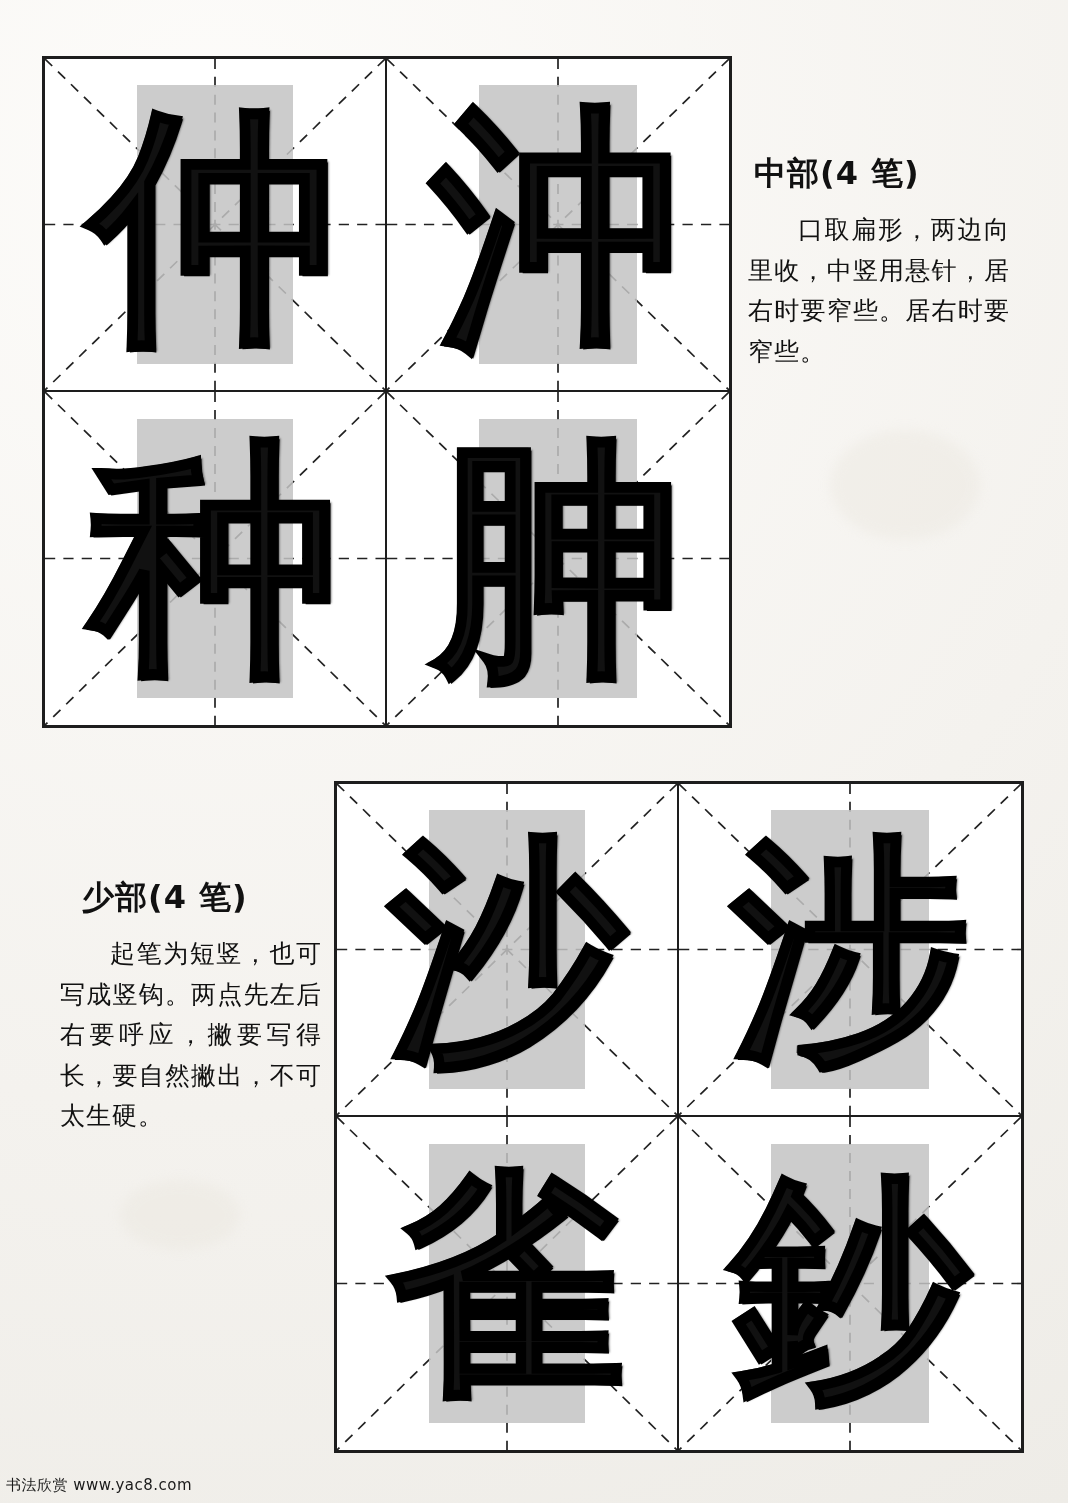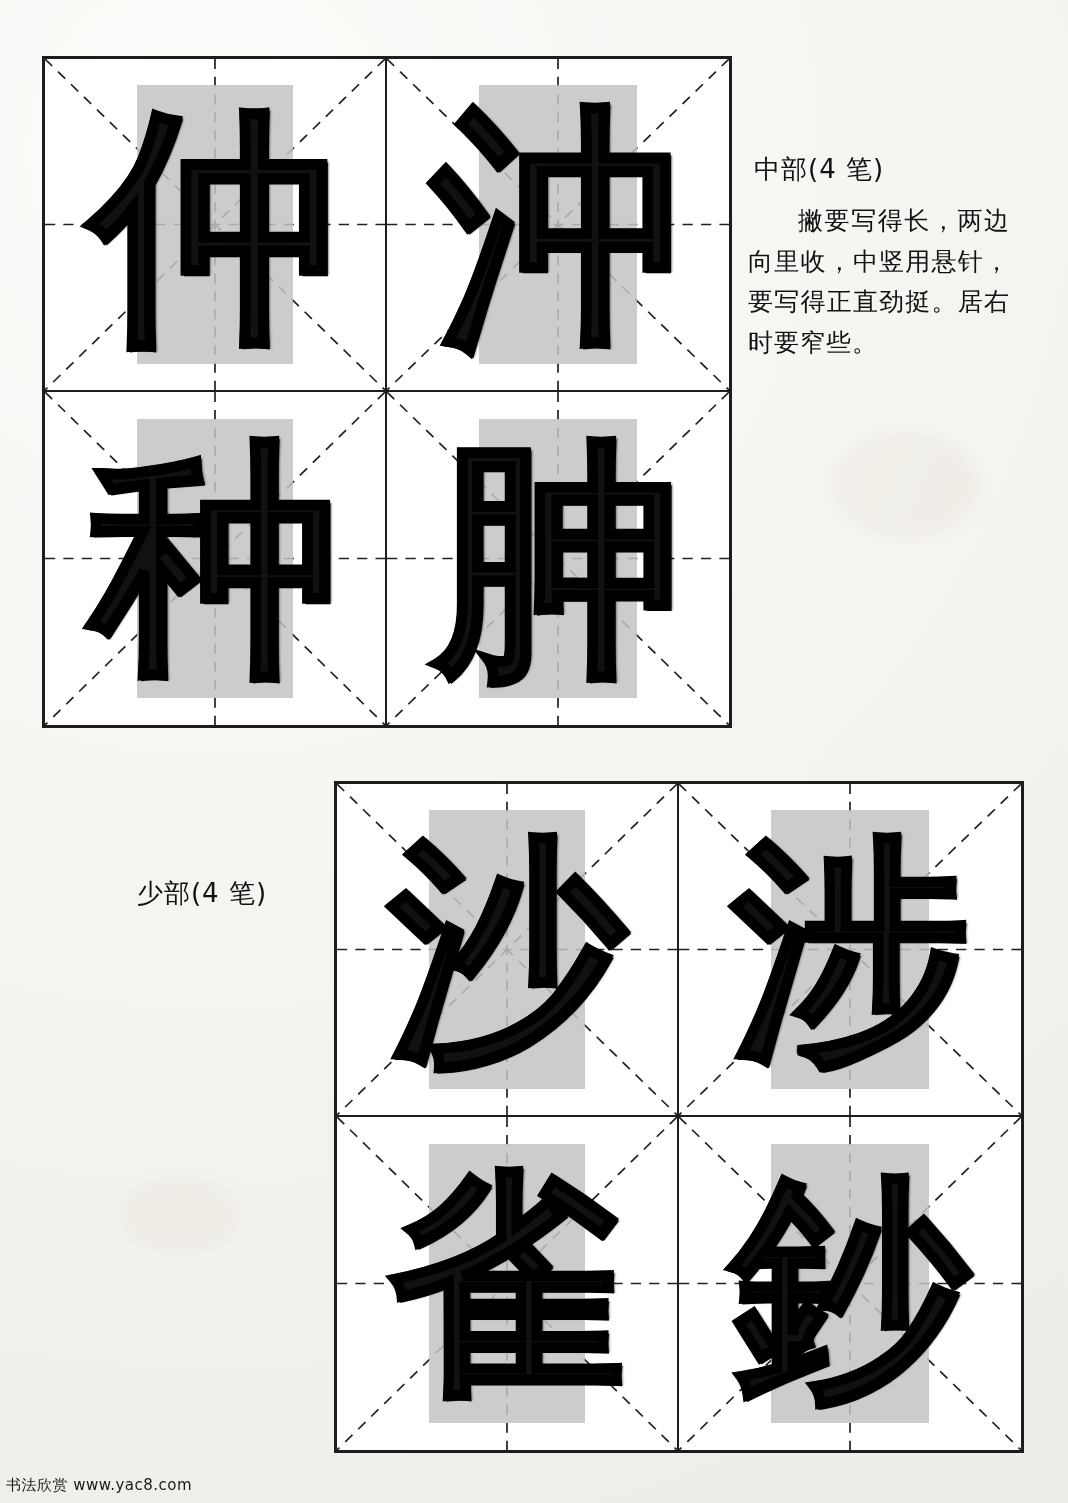--- a/index.html
+++ b/index.html
@@ -123,27 +123,27 @@
     left: 748px;
     top: 152px;
     width: 262px;
   }
   #note-bottom {
     left: 60px;
     top: 876px;
     width: 262px;
   }
   .note-title {
-    font-size: 26px;
-    font-weight: 400;
+    font-size: 32px;
+    font-weight: 700;
     letter-spacing: 1px;
     margin-bottom: 14px;
   }
   #note-top .note-title { text-align: left; padding-left: 6px; }
-  #note-bottom .note-title { text-align: center; padding-left: 22px; }
+  #note-bottom .note-title { text-align: left; padding-left: 22px; }
 
   .note-body {
     font-size: 25px;
     line-height: 1.62;
     letter-spacing: 1px;
     text-indent: 50px;
     text-align: justify;
   }
 
   
@@ -217,25 +217,26 @@
           <line x1="50" y1="0" x2="50" y2="100"></line>
         </g>
       </svg>
       <div class="shade"></div>
       <div class="glyph">胂</div>
     </div>
   </div>
 
   <div id="note-top" class="note">
     <div class="note-title">中部(4 笔)</div>
-    <div class="note-body">撇要写得长，两边向里收，中竖用悬针，要写得正直劲挺。居右时要窄些。</div>
+    <div class="note-body">口取扁形，两边向里收，中竖用悬针，居右时要窄些。居右时要窄些。</div>
   </div>
 
   <div id="note-bottom" class="note">
     <div class="note-title">少部(4 笔)</div>
+    <div class="note-body">起笔为短竖，也可写成竖钩。两点先左后右要呼应，撇要写得长，要自然撇出，不可太生硬。</div>
   </div>
 
   <div id="block-bottom" class="grid-block">
 
     <div class="cell r0c0">
       <svg class="diag" viewBox="0 0 100 100" preserveAspectRatio="none">
         <g stroke="#222" stroke-width="0.5" stroke-dasharray="3 2.4" fill="none" vector-effect="non-scaling-stroke">
           <line x1="0" y1="0" x2="100" y2="100"></line>
           <line x1="100" y1="0" x2="0" y2="100"></line>
           <line x1="0" y1="50" x2="100" y2="50"></line>

